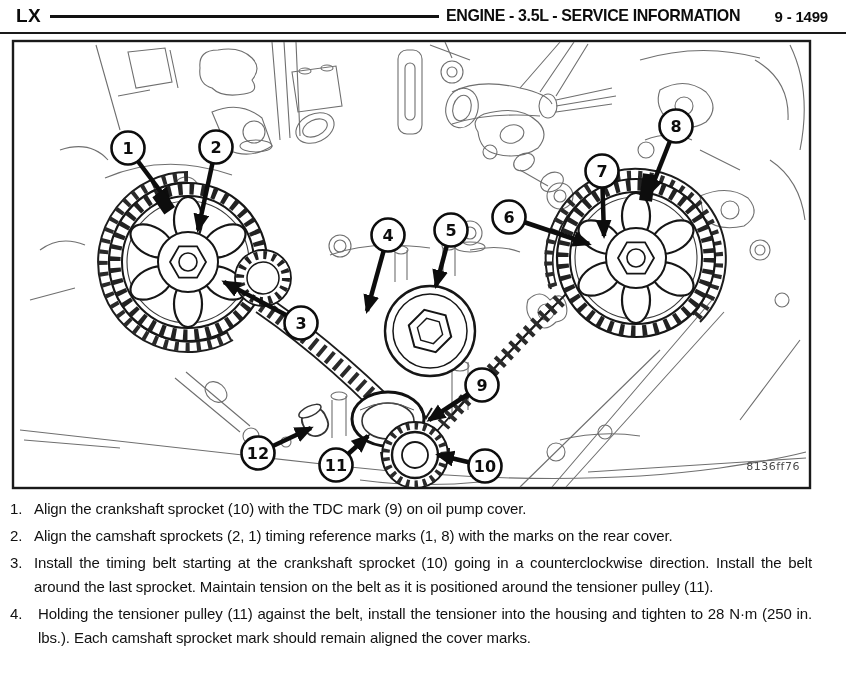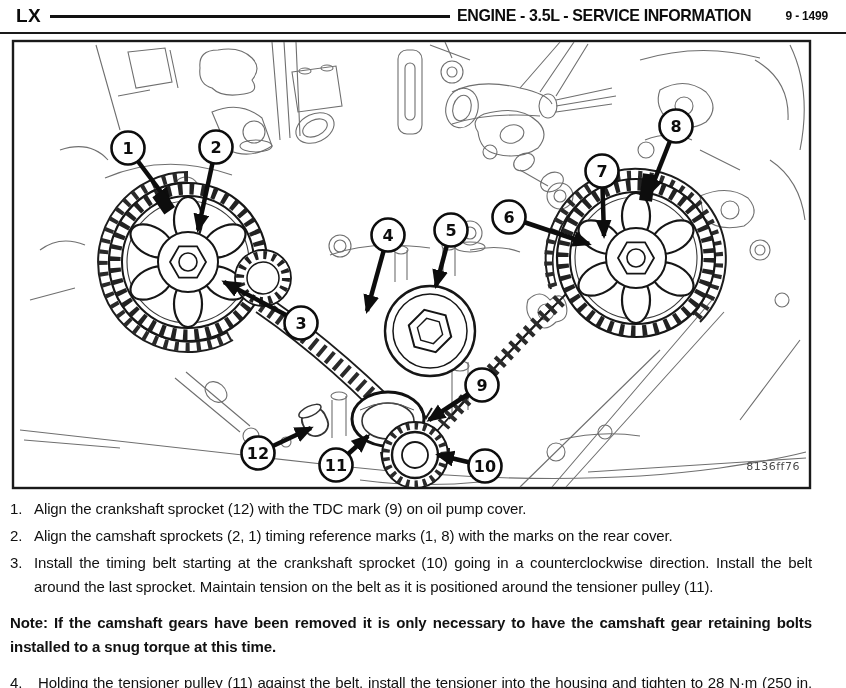--- a/index.html
+++ b/index.html
@@ -5,21 +5,21 @@
   html,body{margin:0;padding:0;background:#fff;}
   .page{position:relative;width:846px;height:688px;background:#ffffff;overflow:hidden;
         font-family:"Liberation Sans",sans-serif;color:#111;}
   
   .hdr{position:absolute;left:0;top:0;width:846px;height:34px;
        border-bottom:2px solid #1a1a1a;display:flex;align-items:center;box-sizing:border-box;}
   .hdr .brand{font-size:19px;font-weight:bold;letter-spacing:.5px;margin-left:16px;color:#0c0c0c;}
   .hdr .rule{flex:1 1 auto;height:0;border-top:3px solid #121212;margin:0 7px 0 9px;}
   .hdr .title{font-size:17px;font-weight:bold;letter-spacing:-0.4px;white-space:nowrap;
               transform:scaleX(.94);transform-origin:left center;color:#0c0c0c;}
-  .hdr .pageno{font-size:12px;font-weight:bold;letter-spacing:-0.2px;margin:0 18px 0 16px;
+  .hdr .pageno{font-size:15px;font-weight:bold;letter-spacing:-0.2px;margin:0 18px 0 16px;
                white-space:nowrap;color:#0c0c0c;}
   
   .fig{position:absolute;left:0;top:0;}
   
   .steps{position:absolute;left:10px;top:497px;width:802px;font-size:15px;line-height:24px;
          letter-spacing:-0.1px;}
   .step{display:flex;margin-bottom:3px;}
   .step .num{flex:0 0 24px;}
   .step .txt{flex:1 1 auto;text-align:justify;}
   .note{margin:12px 0 12px 0;font-weight:bold;text-align:justify;}
@@ -286,30 +286,29 @@
           <text x="258" y="453" dy=".36em" text-anchor="middle" class="callout-num">12</text>
         </g>
       </g>
 
     <text class="figcode" x="800" y="470" text-anchor="end">8136ff76</text>
   </svg>
 
   <div class="steps">
     <div class="step">
       <span class="num">1.</span>
-      <span class="txt">Align the crankshaft sprocket (12) with the TDC mark (9) on oil pump cover.</span>
+      <span class="txt">Align the crankshaft sprocket (10) with the TDC mark (9) on oil pump cover.</span>
     </div>
     <div class="step">
       <span class="num">2.</span>
       <span class="txt">Align the camshaft sprockets (2, 1) timing reference marks (1, 8) with the marks on the rear cover.</span>
     </div>
     <div class="step">
       <span class="num">3.</span>
       <span class="txt">Install the timing belt starting at the crankshaft sprocket (10) going in a counterclockwise direction. Install the belt around the last sprocket. Maintain tension on the belt as it is positioned around the tensioner pulley (11).</span>
     </div>
-    <div class="note">Note: If the camshaft gears have been removed it is only necessary to have the camshaft gear retaining bolts installed to a snug torque at this time.</div>
     <div class="step last">
       <span class="num">4.</span>
       <span class="txt">Holding the tensioner pulley (11) against the belt, install the tensioner into the housing and tighten to 28 N·m (250 in. lbs.). Each camshaft sprocket mark should remain aligned the cover marks.</span>
     </div>
   </div>
 
 </div>
 
 </body></html>

